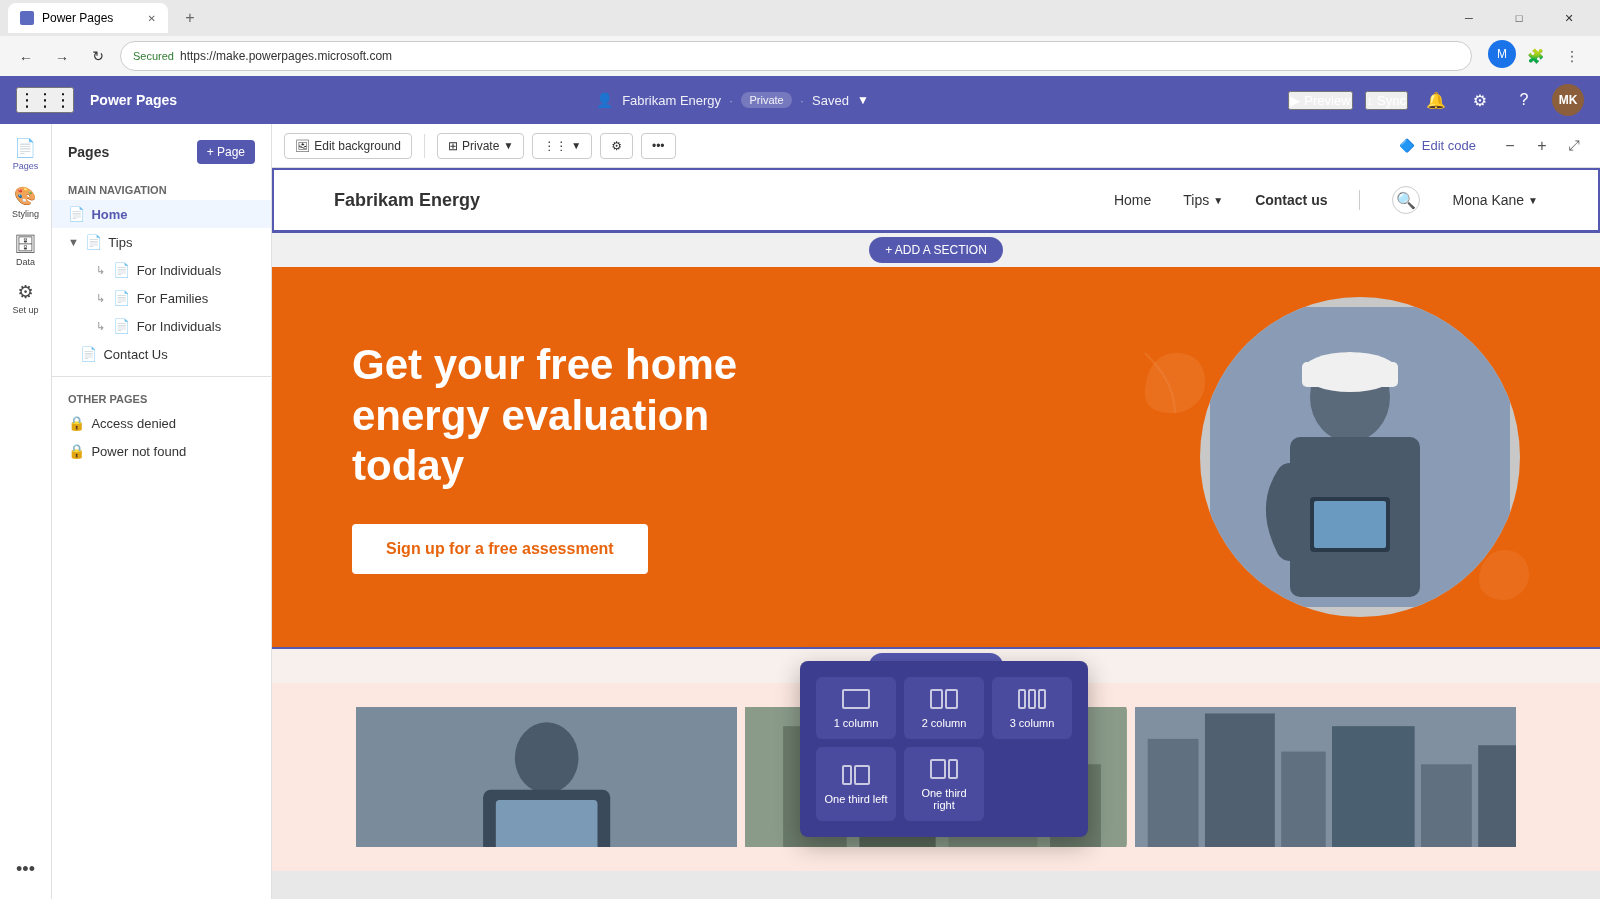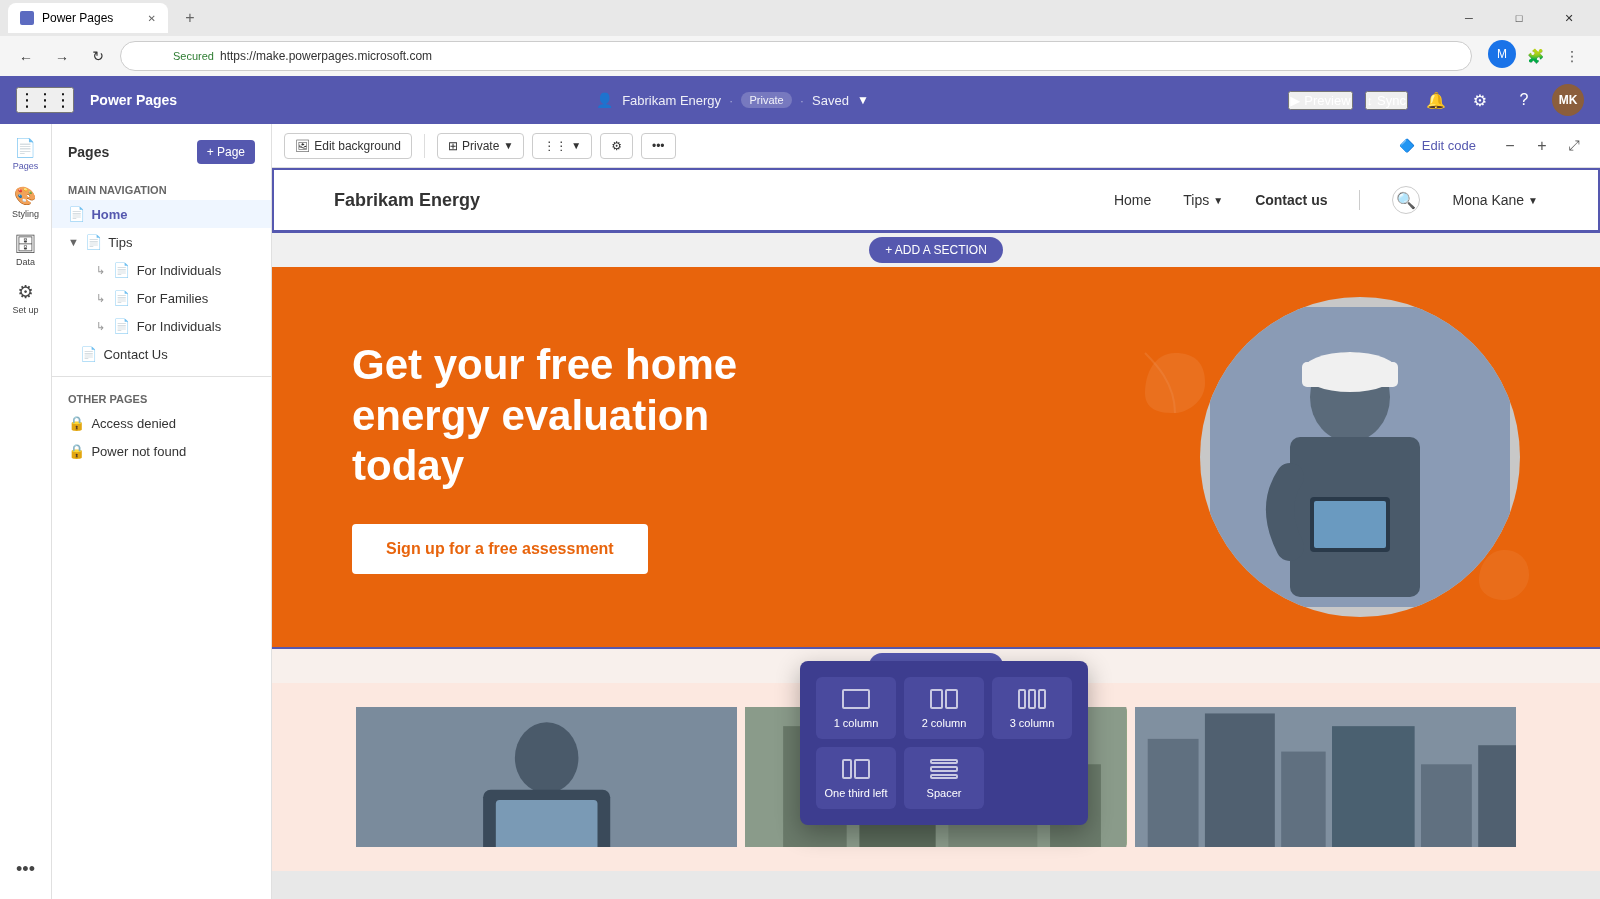--- a/index.html
+++ b/index.html
@@ -44,21 +44,21 @@
       align-items: center;
       background: white;
       border: 1px solid #ccc;
       border-radius: 20px;
       padding: 4px 12px;
       height: 30px;
       gap: 6px;
       font-size: 12px;
       color: #333;
     }
-    .secure-icon { color: #2e7d32; font-size: 11px; margin-left: 40px; }
+    .secure-icon { color: #2e7d32; font-size: 11px; }
     .browser-actions { display: flex; gap: 4px; margin-left: 8px; }
     .browser-action-btn { width: 32px; height: 32px; border-radius: 50%; border: none; background: transparent; cursor: pointer; display: flex; align-items: center; justify-content: center; }
 
     
     .app-topbar {
       height: 48px;
       background: #5558af;
       display: flex;
       align-items: center;
       padding: 0 16px;
@@ -654,27 +654,26 @@
             <div class="section-choice-icon">
               <div class="layout-icon-13left">
                   <div class="narrow"></div>
                   <div class="wide"></div>
                 </div>
             </div>
             <span>One third left</span>
           </div>
           <div class="section-choice-item">
             <div class="section-choice-icon">
-              <div class="layout-icon-spacer">
-                  <div></div>
-                  <div></div>
-                  <div></div>
+              <div class="layout-icon-13right">
+                  <div class="wide"></div>
+                  <div class="narrow"></div>
                 </div>
             </div>
-            <span>Spacer</span>
+            <span>One third right</span>
           </div>
         </div>
       </div>
 
       <div class="below-fold">
         <div class="below-fold-images">
           <div class="below-fold-img bf-img1">
             <svg width="100%" height="100%" viewBox="0 0 300 140" preserveAspectRatio="xMidYMid slice">
               <rect width="300" height="140" fill="#7a8b9c"></rect>
 

